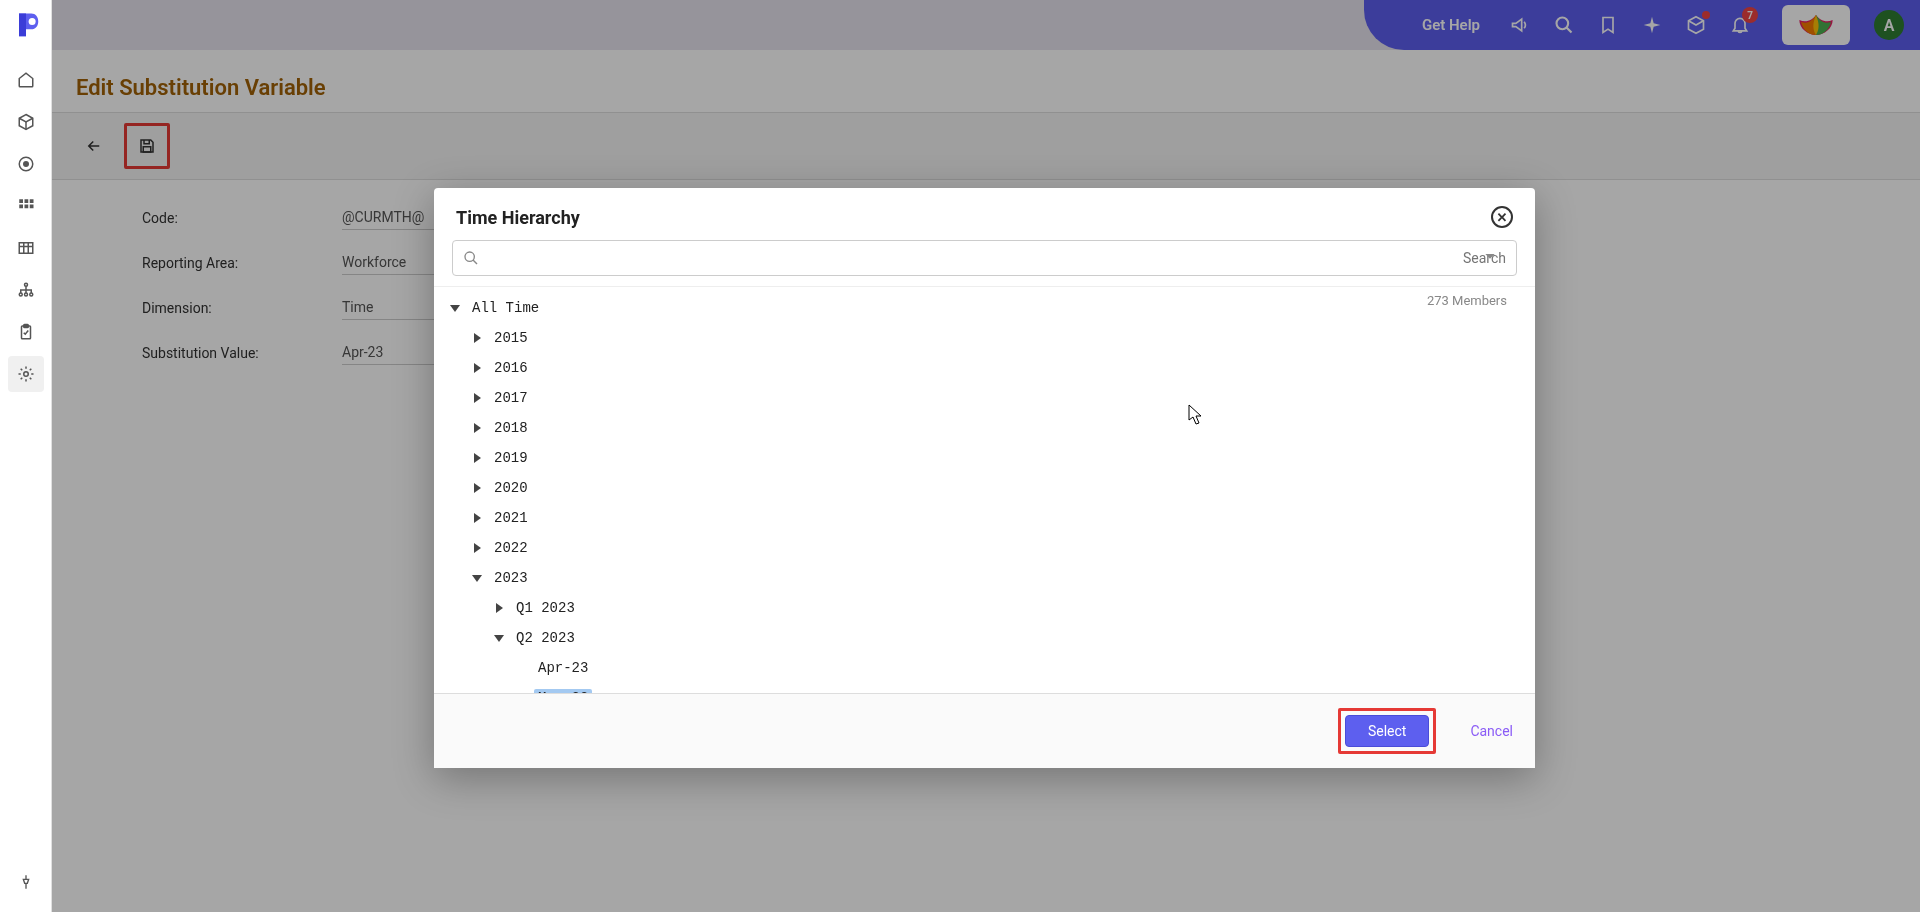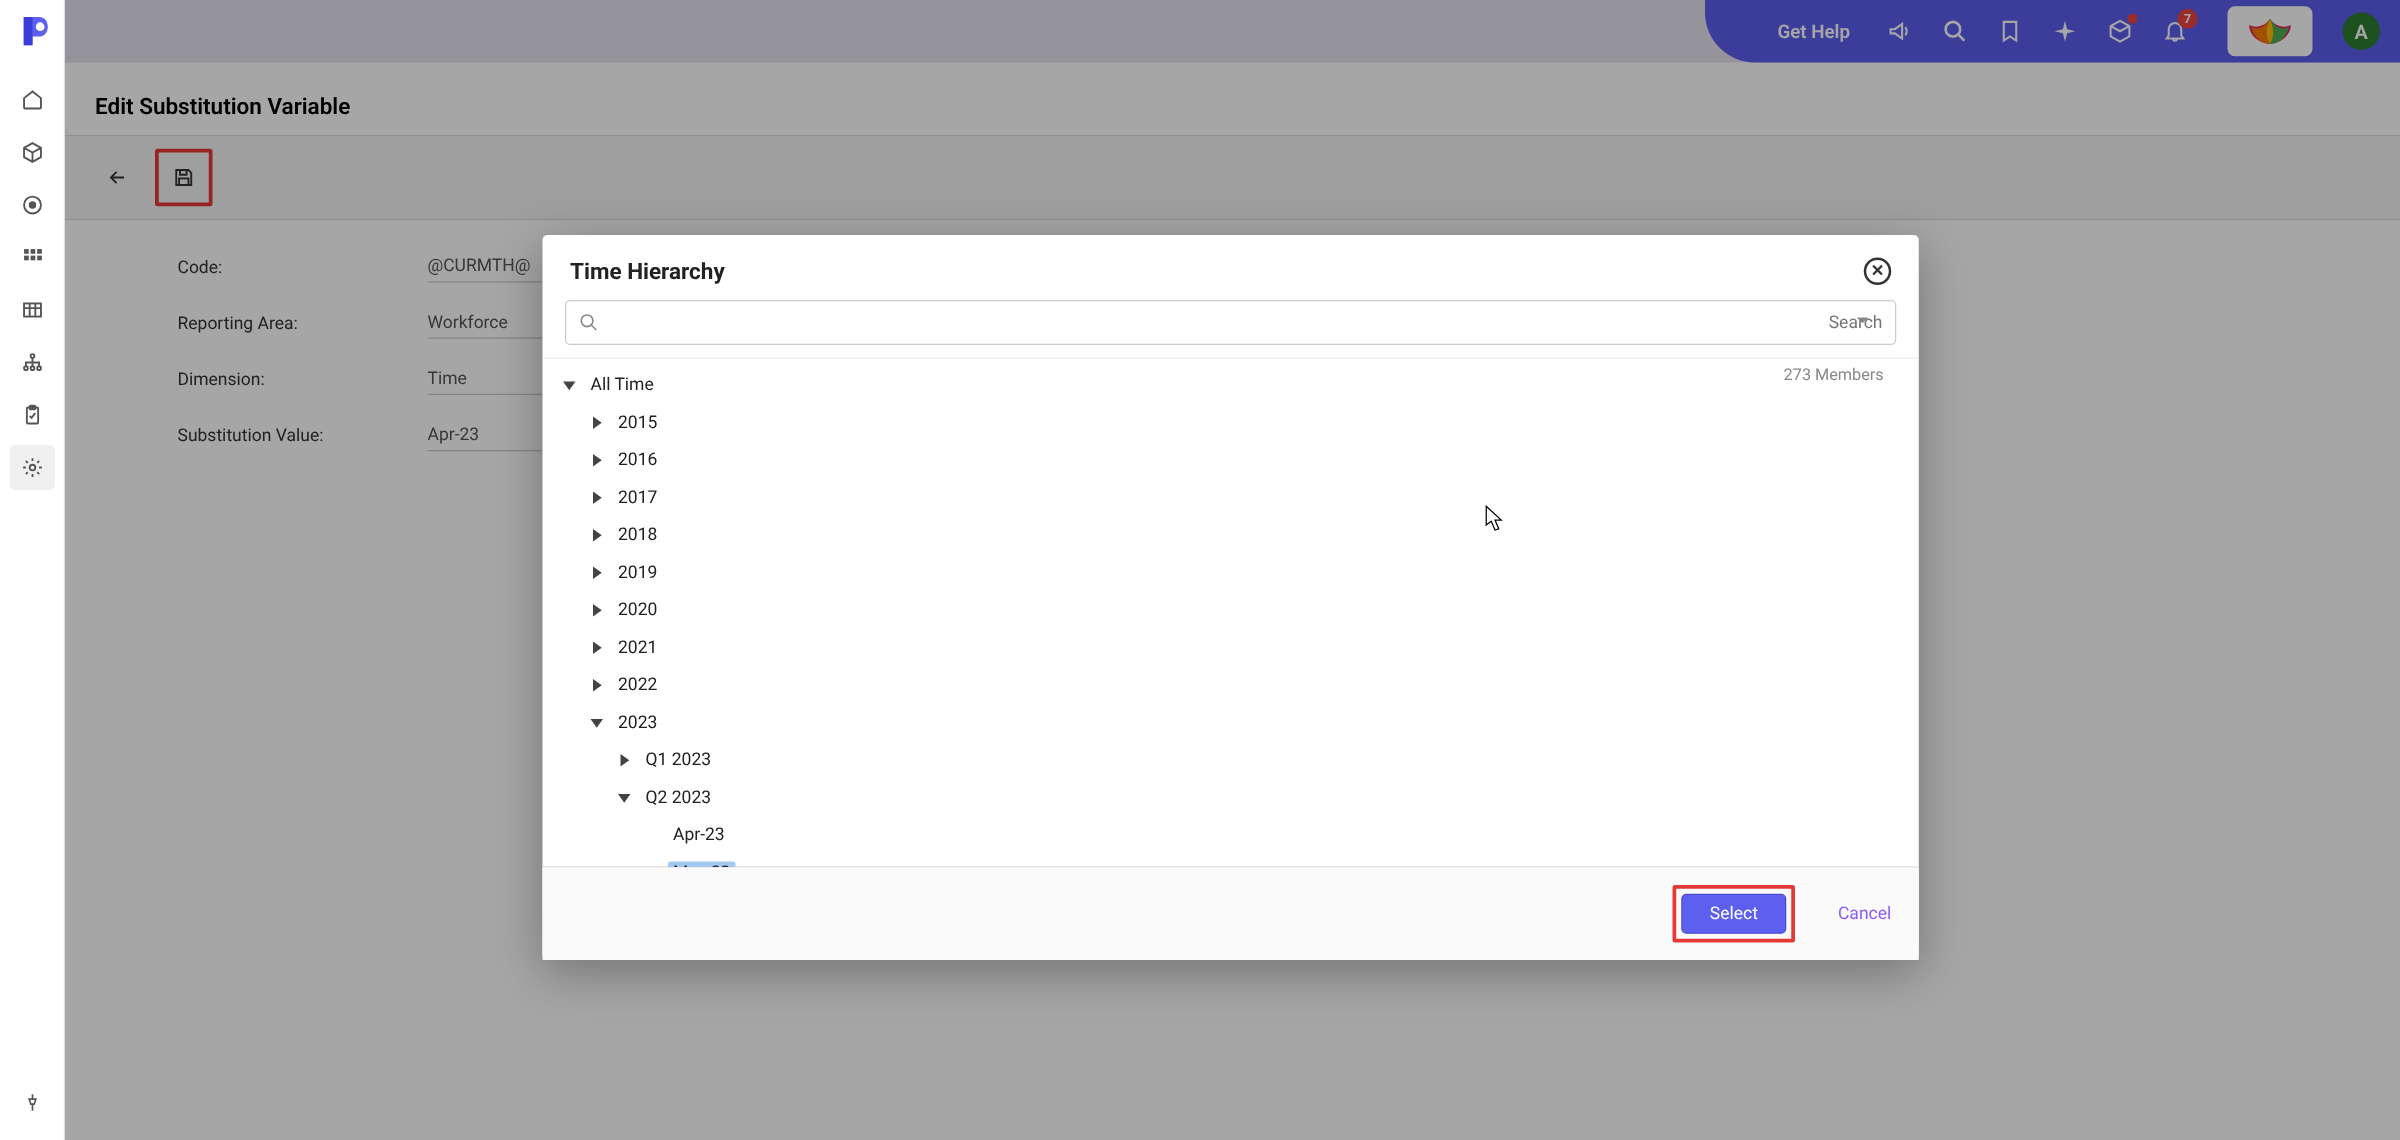--- a/index.html
+++ b/index.html
@@ -20,21 +20,21 @@
     .header-icon { width: 24px; height: 24px; display: flex; align-items: center; justify-content: center; cursor: pointer; position: relative; }
     .header-icon svg { width: 20px; height: 20px; }
     .badge { position: absolute; top: -6px; right: -6px; background: #ef4444; color: #fff; font-size: 10px; font-weight: bold; border-radius: 9px; min-width: 16px; height: 16px; display: flex; align-items: center; justify-content: center; padding: 0 3px; }
     .badge-dot { position: absolute; top: -2px; right: -2px; width: 8px; height: 8px; background: #ef4444; border-radius: 50%; }
     .brand-logo { width: 68px; height: 40px; background: #fff; border-radius: 6px; margin-left: 10px; display: flex; align-items: center; justify-content: center; }
     .brand-logo svg { width: 50px; height: 30px; }
     .avatar { width: 30px; height: 30px; border-radius: 50%; background: #2e7d32; color: #fff; display: flex; align-items: center; justify-content: center; font-weight: 600; margin-left: 4px; cursor: pointer; }
 
     
     .page-area { position: absolute; left: 52px; top: 63px; right: 0; bottom: 0; background: #fff; }
-    .page-title { padding: 12px 24px; font-size: 18px; font-weight: 600; color: #000000; border-bottom: 1px solid #ddd; }
+    .page-title { padding: 12px 24px; font-size: 22px; font-weight: 600; color: #a16207; border-bottom: 1px solid #ddd; }
     .toolbar { padding: 10px 24px; display: flex; align-items: center; gap: 12px; border-bottom: 1px solid #ddd; background: #f5f5f5; }
     .toolbar-btn { width: 36px; height: 36px; display: flex; align-items: center; justify-content: center; cursor: pointer; color: #333; border-radius: 4px; }
     .toolbar-btn svg { width: 18px; height: 18px; }
     .save-highlight { border: 3px solid #e53935; padding: 2px; border-radius: 2px; }
 
     
     .form-area { padding: 25px 90px; }
     .form-row { display: flex; align-items: center; margin-bottom: 20px; }
     .form-label { width: 200px; text-align: left; font-size: 14px; color: #333; padding-right: 12px; }
     .form-value { font-size: 14px; color: #555; border-bottom: 1px solid #ccc; padding: 4px 0; min-width: 200px; }
@@ -56,21 +56,21 @@
     .tree-area { border-top: 1px solid #eee; border-bottom: 1px solid #ddd; position: relative; max-height: 408px; overflow: hidden; }
     .tree-count { position: absolute; right: 28px; top: 6px; font-size: 13px; color: #888; }
     .tree-scroll { overflow-y: auto; height: 408px; padding: 6px 4px; }
     .tree-scroll::-webkit-scrollbar { width: 14px; }
     .tree-scroll::-webkit-scrollbar-thumb { background: #ccc; border-radius: 7px; border: 3px solid #fff; }
     .tree-scroll::-webkit-scrollbar-track { background: #f5f5f5; }
 
     .tree-node { display: flex; align-items: center; height: 30px; font-size: 14px; color: #222; cursor: pointer; padding-left: 10px; }
     .tree-toggle { width: 14px; height: 14px; display: inline-flex; align-items: center; justify-content: center; margin-right: 6px; color: #444; }
     .tree-toggle.spacer { visibility: hidden; }
-    .tree-label { padding: 1px 4px; }
+    .tree-label { padding: 1px 4px; font-family: Liberation Mono, monospace; }
     .tree-label.selected { background: #a3c9f1; border-radius: 2px; }
 
     .modal-footer { display: flex; justify-content: flex-end; align-items: center; padding: 14px 22px; gap: 34px; background: #fafafa; }
     .btn-select { background: #5d5fef; color: #fff; border: 1px solid #4a4cd8; padding: 7px 22px; border-radius: 4px; font-size: 14px; cursor: pointer; }
     .select-highlight { border: 3px solid #e53935; padding: 4px; border-radius: 2px; display: inline-block; }
     .btn-cancel { color: #8b5cf6; font-size: 14px; cursor: pointer; }
 
     
     .cursor { position: absolute; left: 1188px; top: 404px; z-index: 30; pointer-events: none; }
     .cursor svg { width: 16px; height: 22px; }

